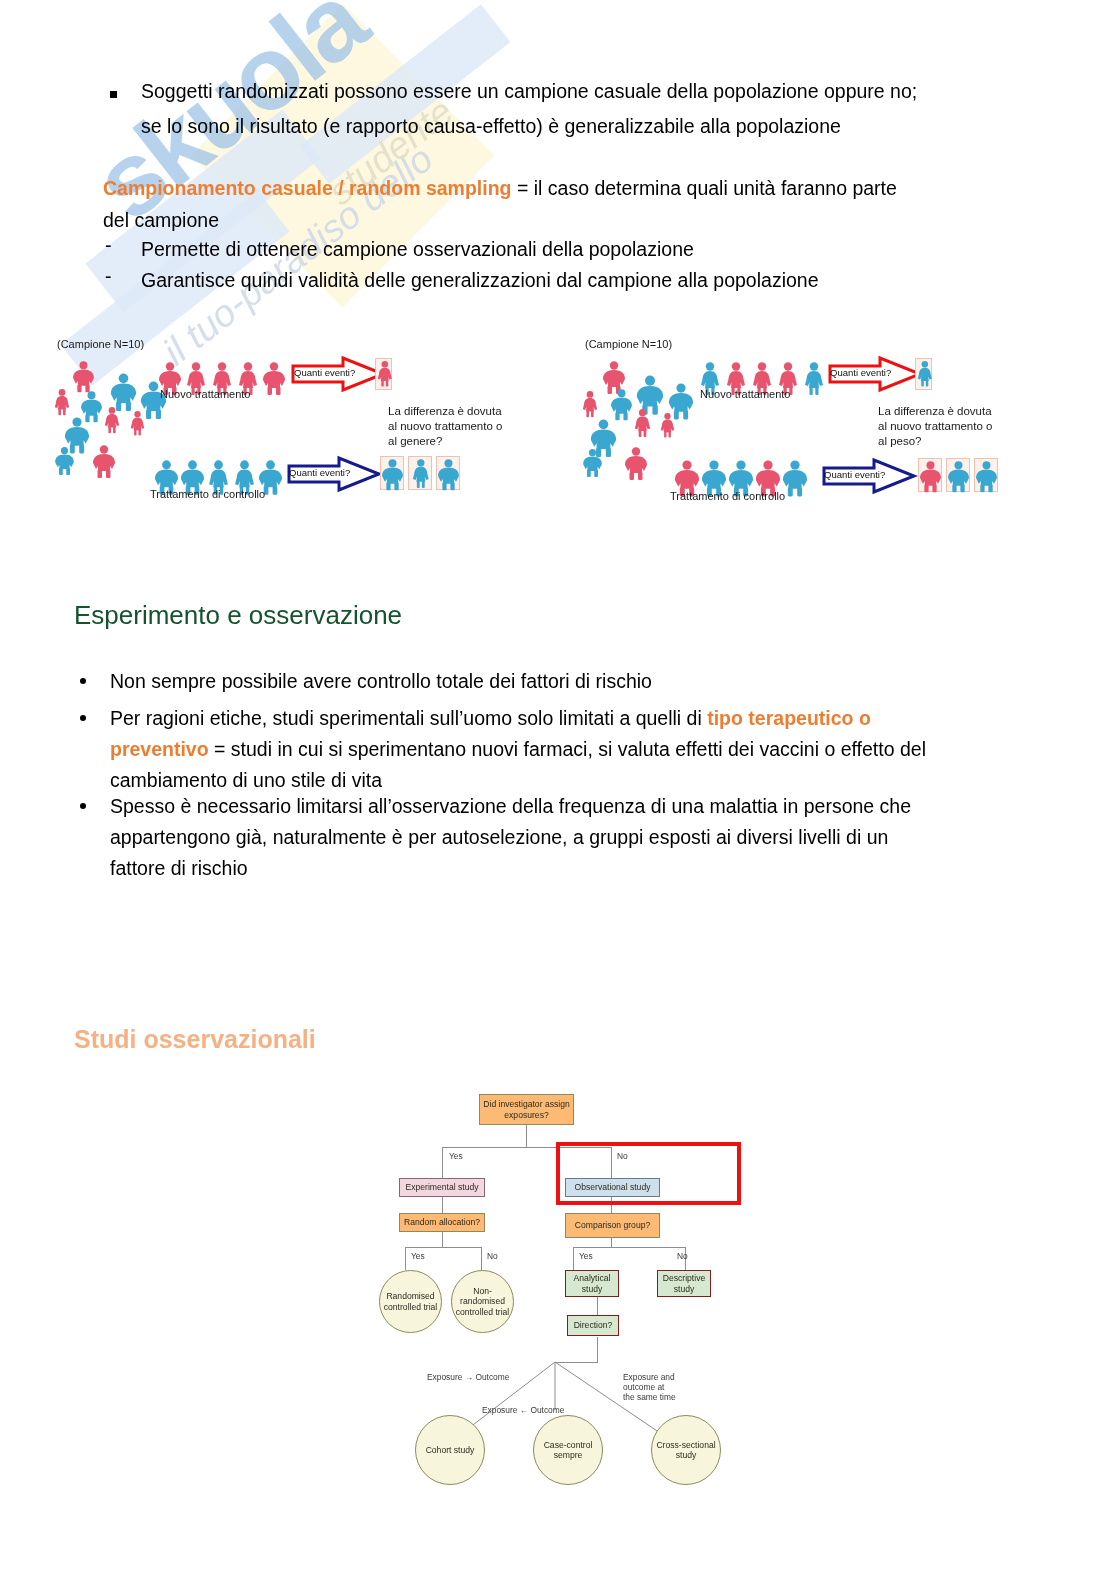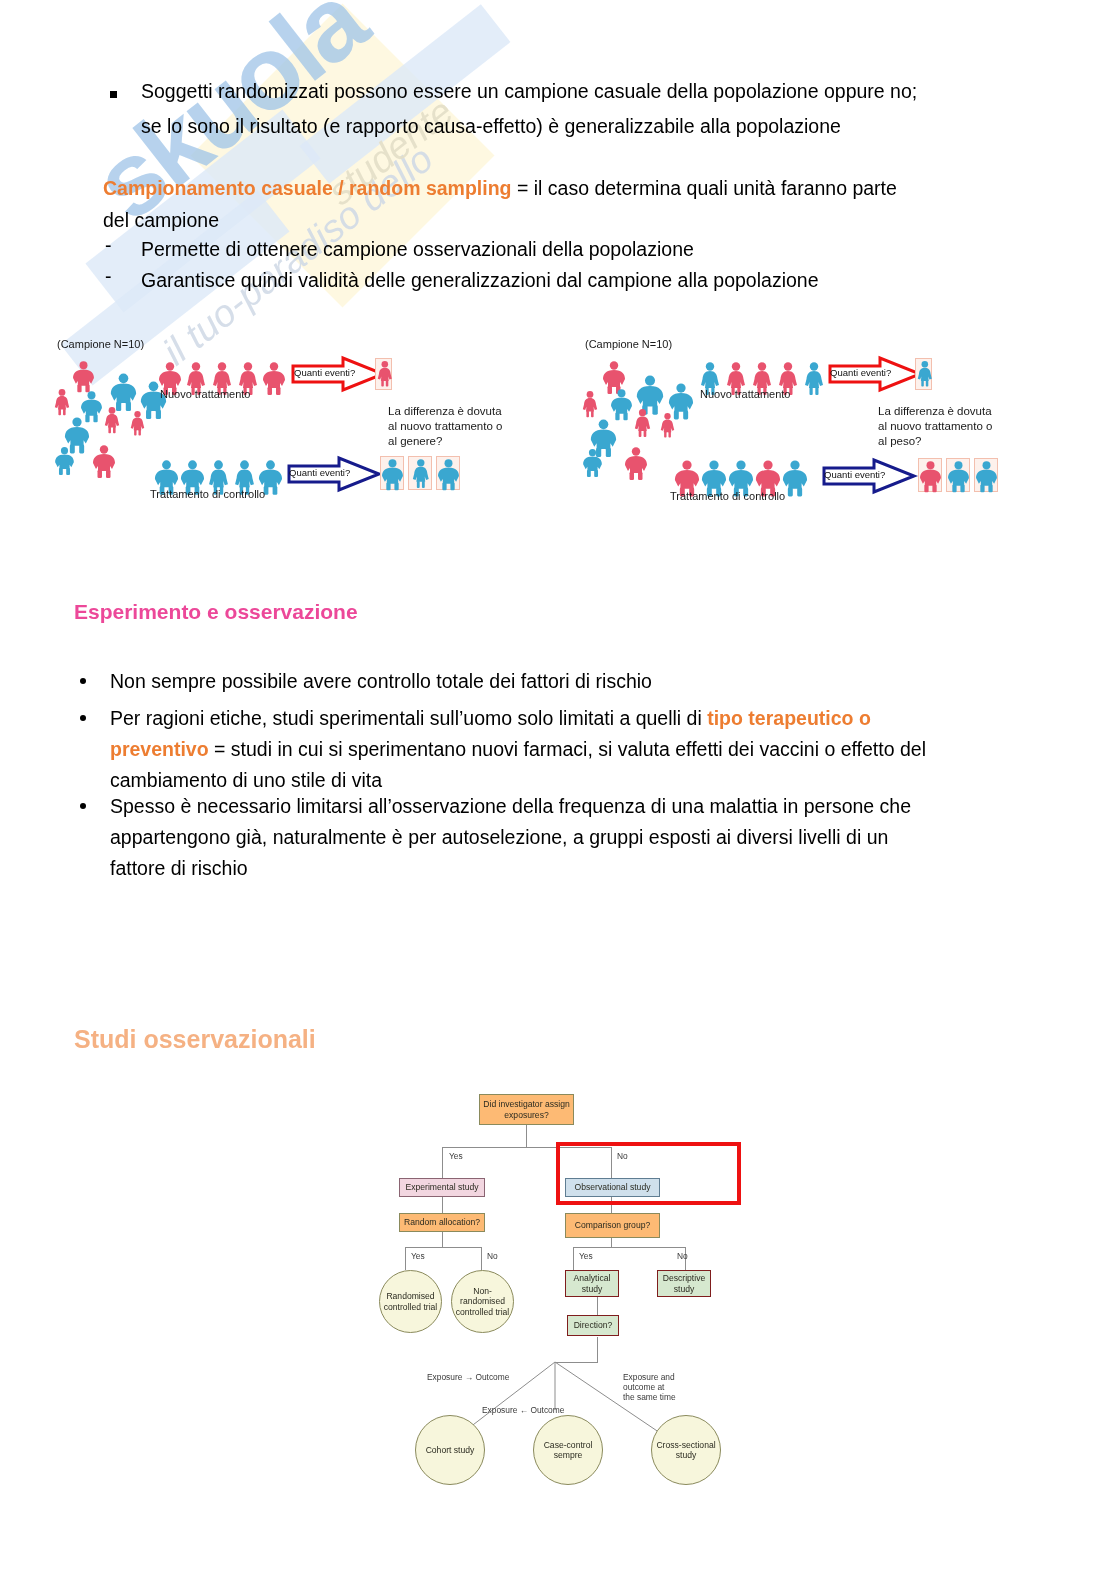--- a/index.html
+++ b/index.html
@@ -108,23 +108,23 @@
     font-size: 19.5px;
     color: #000;
   }
   .orange { color: #ED7D31; font-weight: bold; }
   .para-just { text-align: justify; }
 
   .heading-red {
     position: absolute;
     left: 74px;
     top: 600px;
-    font-size: 21px;
-    font-weight: bold;
-    color: #ec4899;
+    font-size: 26px;
+    font-weight: normal;
+    color: #14532d;
   }
   .heading-orange {
     position: absolute;
     left: 74px;
     top: 1025px;
     font-size: 25px;
     font-weight: bold;
     color: #F5B183;
   }
   .dot-bullet {

